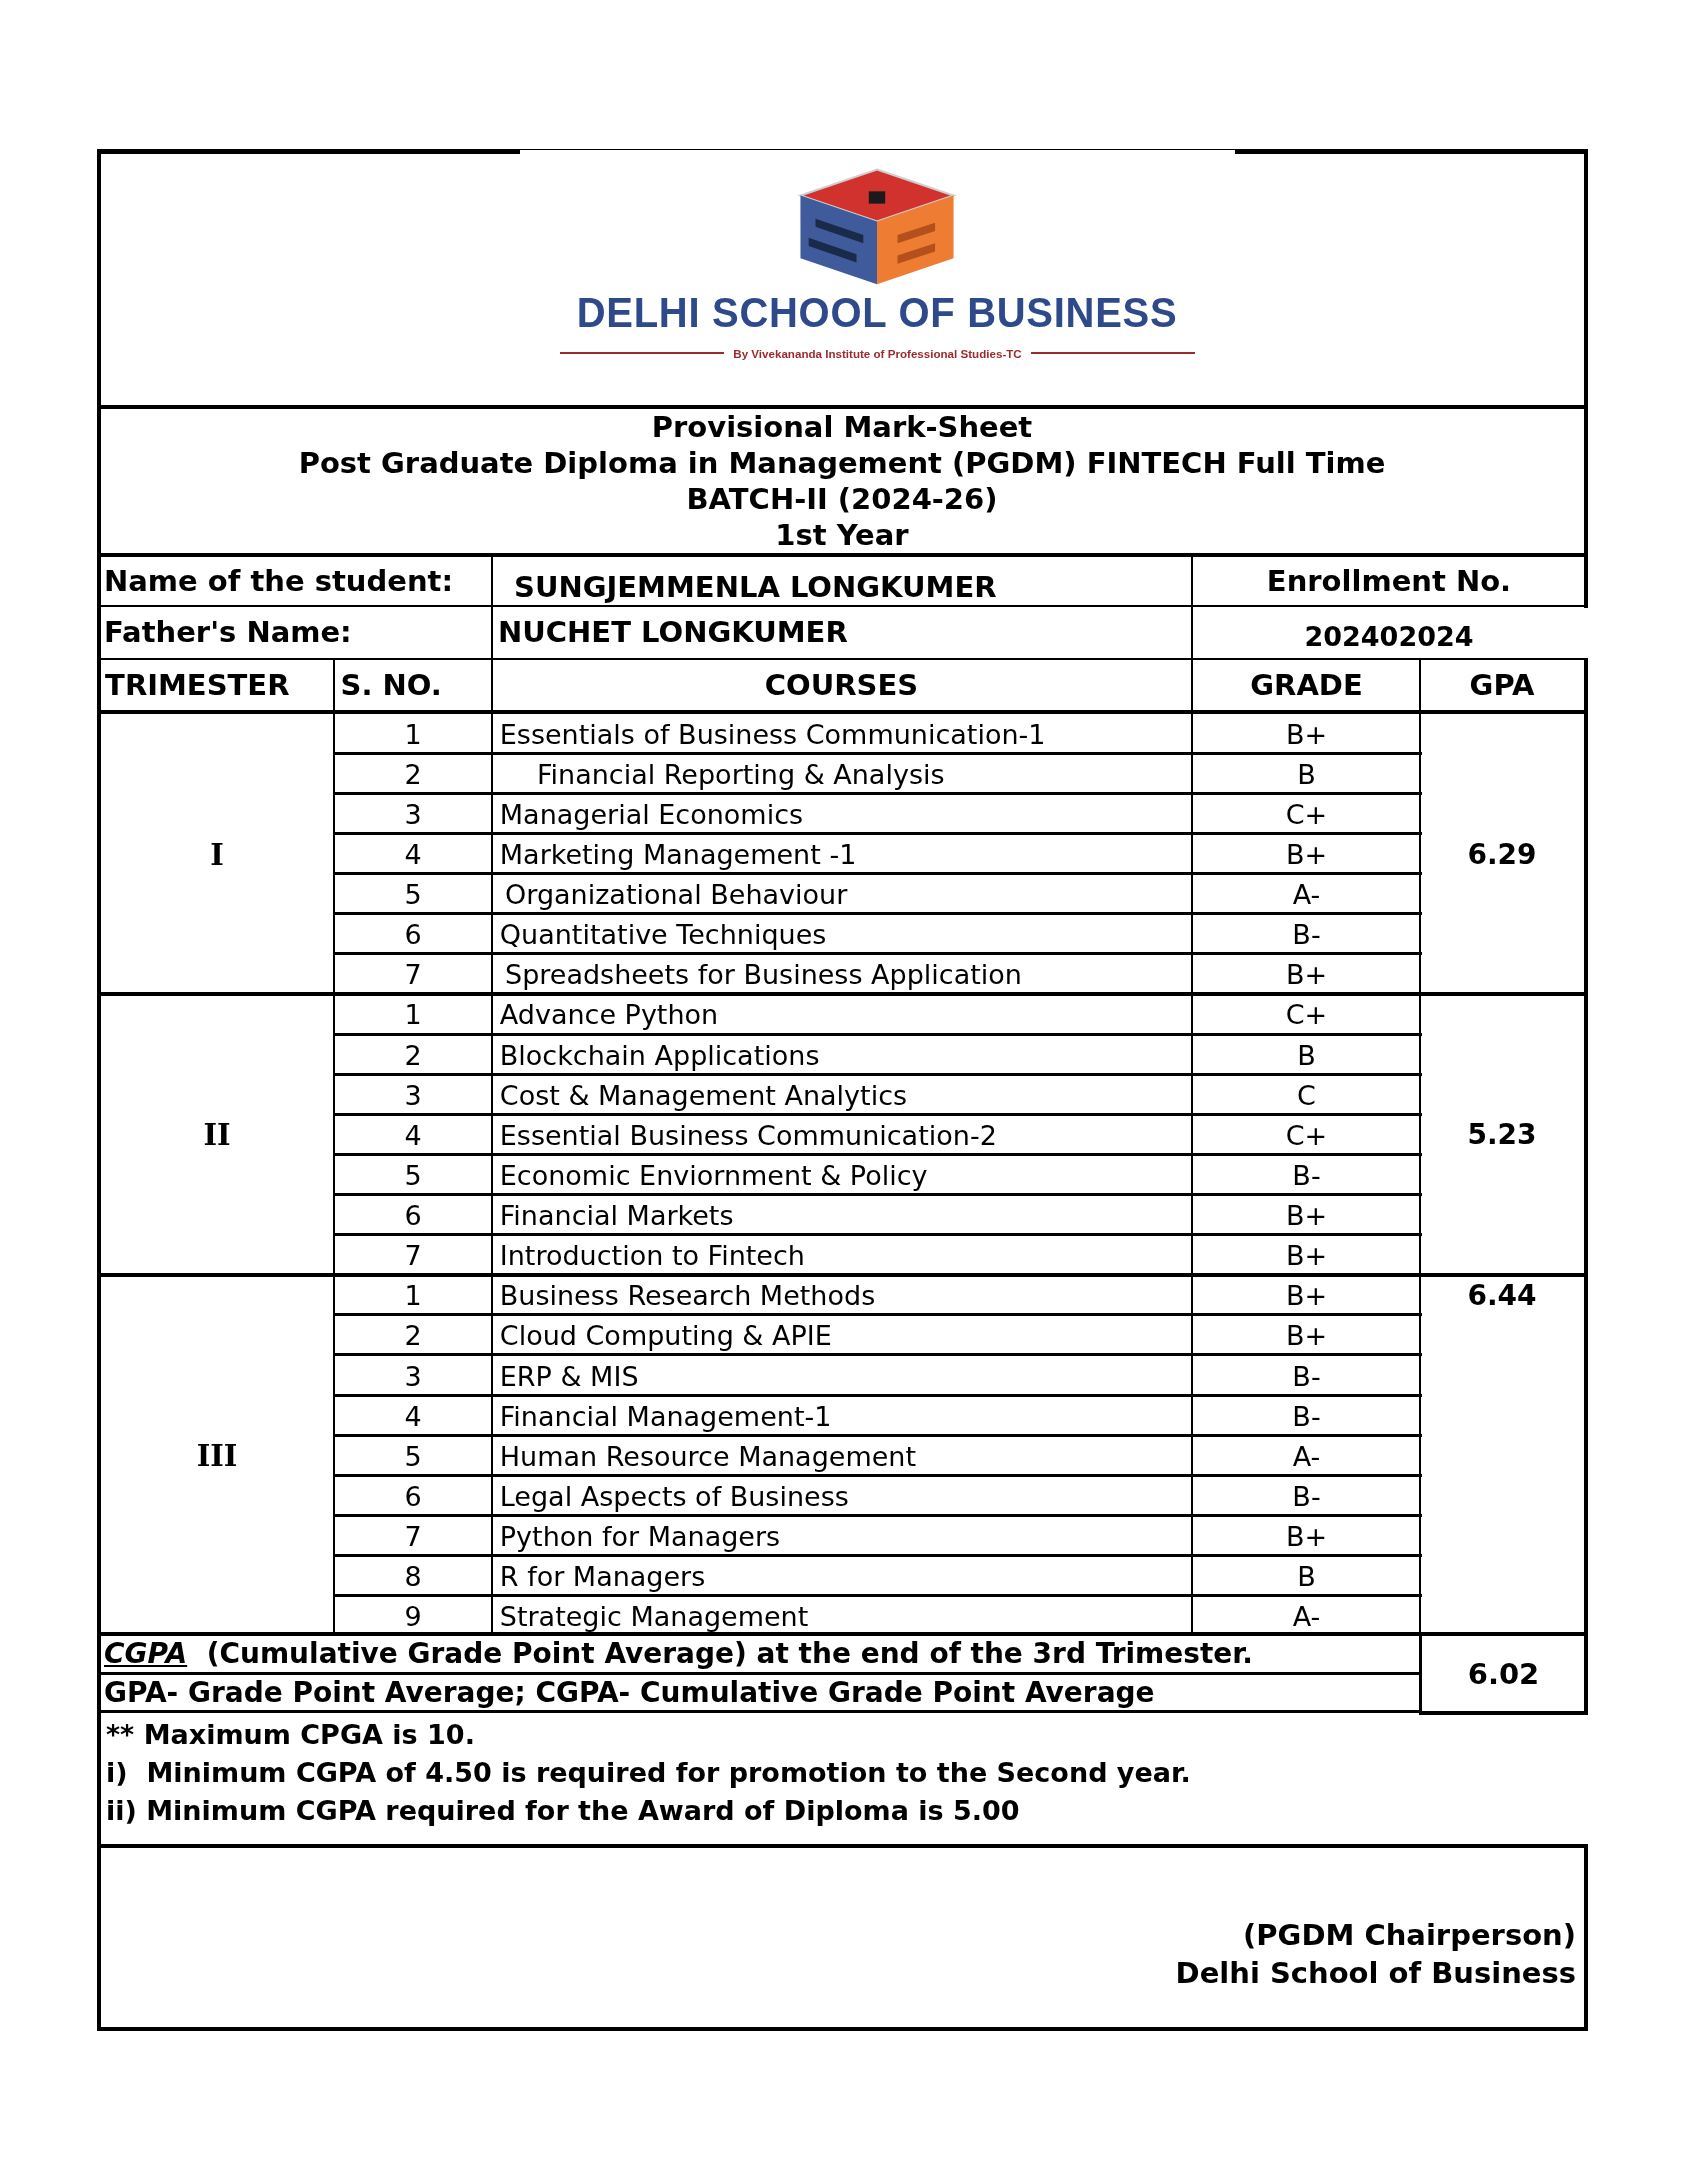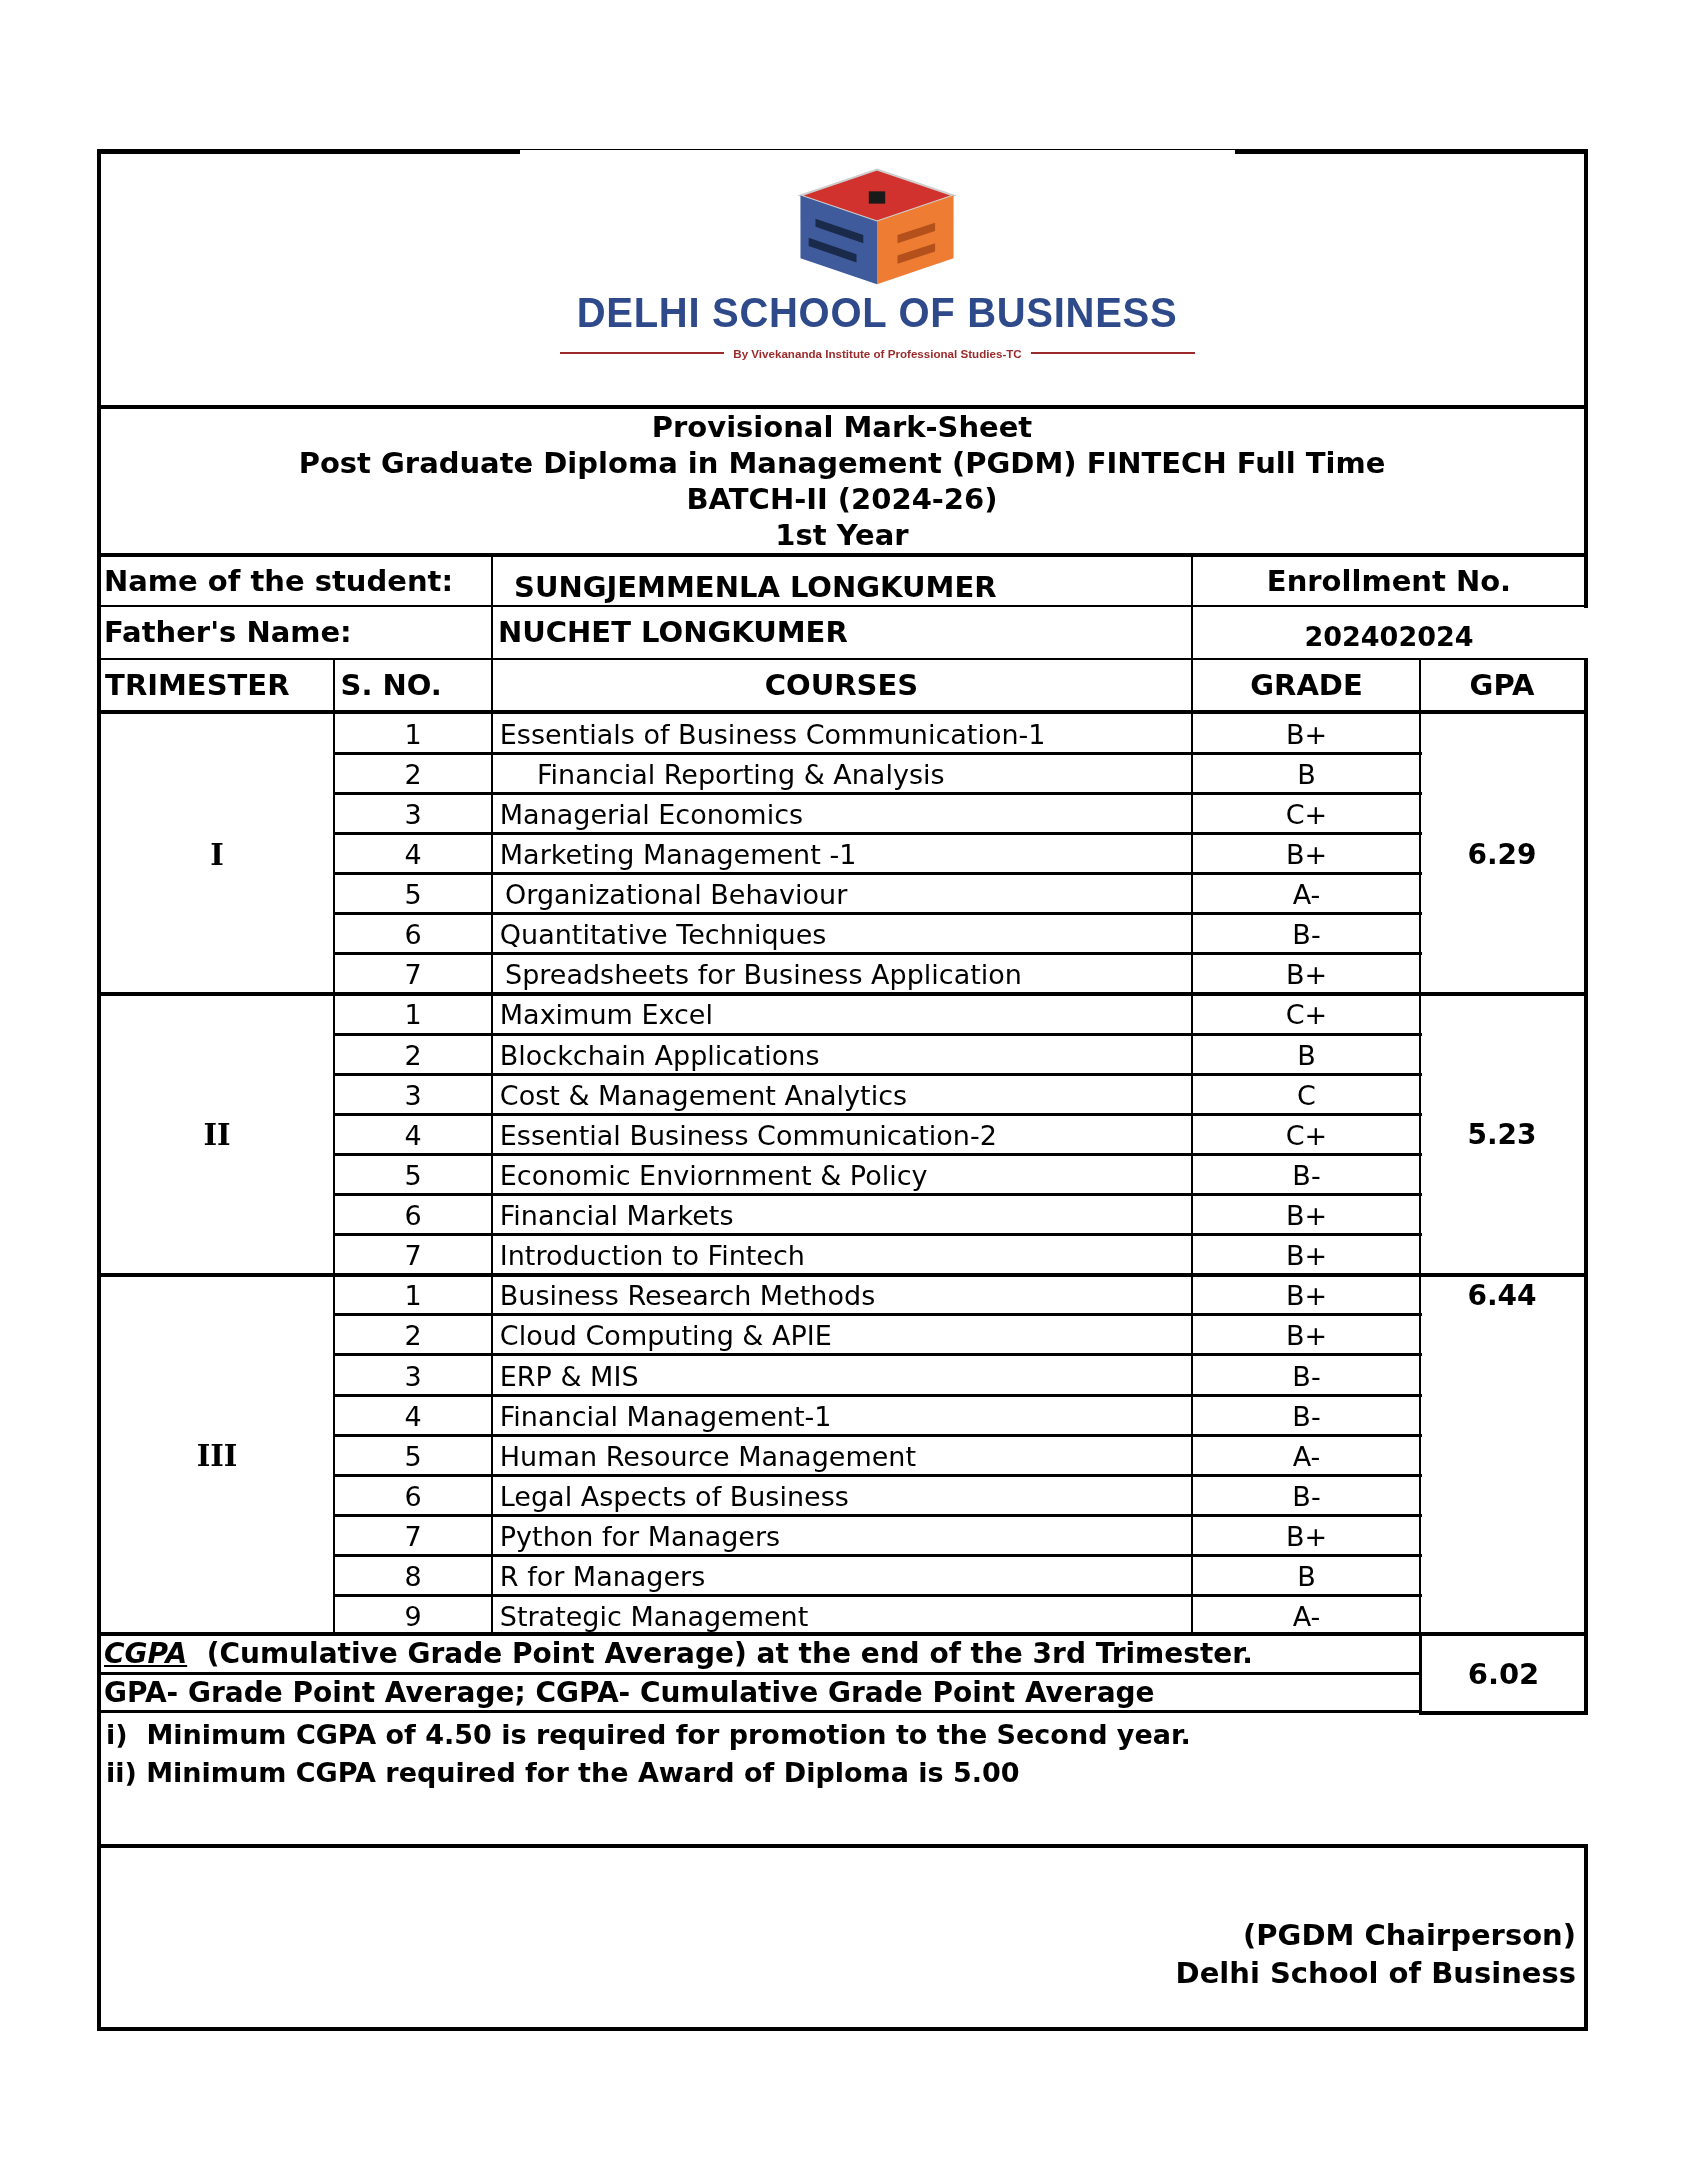--- a/index.html
+++ b/index.html
@@ -132,21 +132,21 @@
     <div>
       <div class="cell td center" style="left: 335px; top: 954px; width: 156px; height: 40px;">7</div>
       <div class="cell td left" style="left: 493px; top: 954px; width: 697px; height: 40px; padding-left: 12px;">Spreadsheets for Business Application</div>
       <div class="cell td center" style="left: 1193px; top: 954px; width: 227px; height: 40px;">B+</div>
     </div>
     <div class="hline" style="left: 97px; top: 992px; width: 1491px; height: 4.1px;"></div>
     <div class="cell center b" style="left: 101px; top: 994px; width: 232px; height: 281px; font-size: 29px; font-family: &quot;DejaVu Serif&quot;, serif;">II</div>
     <div class="cell center b" style="left: 1421px; top: 994px; width: 162px; height: 281px; font-size: 28px;">5.23</div>
     <div>
       <div class="cell td center" style="left: 335px; top: 994px; width: 156px; height: 40px;">1</div>
-      <div class="cell td left" style="left: 493px; top: 994px; width: 697px; height: 40px;">Maximum Excel</div>
+      <div class="cell td left" style="left: 493px; top: 994px; width: 697px; height: 40px;">Advance Python</div>
       <div class="cell td center" style="left: 1193px; top: 994px; width: 227px; height: 40px;">C+</div>
       <div class="hline" style="left: 334px; top: 1033px; width: 1088px; height: 2.7px;"></div>
     </div>
     <div>
       <div class="cell td center" style="left: 335px; top: 1035px; width: 156px; height: 40px;">2</div>
       <div class="cell td left" style="left: 493px; top: 1035px; width: 697px; height: 40px;">Blockchain Applications</div>
       <div class="cell td center" style="left: 1193px; top: 1035px; width: 227px; height: 40px;">B</div>
       <div class="hline" style="left: 334px; top: 1073px; width: 1088px; height: 2.7px;"></div>
     </div>
     <div>
@@ -243,20 +243,21 @@
 </div>
 <div class="hline" style="left:97px; top:1672px; width:1324px; height:2.7px;"></div>
 <div class="cell" style="left:104px; top:1674px; width:1313px; height:37px; font-weight:bold; font-size:28px;">GPA- Grade Point Average; CGPA- Cumulative Grade Point Average</div>
 <div class="hline" style="left:97px; top:1710px; width:1324px; height:2.7px;"></div>
 
 <div class="vline" style="left:1419px; top:1634px; width:3.4px; height:81px;"></div>
 <div class="hline" style="left:1419px; top:1711px; width:169px; height:4.1px;"></div>
 <div class="cell center" style="left:1423px; top:1636px; width:161px; height:75px; font-weight:bold; font-size:29px;">6.02</div>
 
 <div class="abs notes" style="left:106px; top:1716px; width:1433px;">
+  <div style="white-space:pre;">** Maximum CPGA is 10.</div>
   <div style="white-space:pre;">i)  Minimum CGPA of 4.50 is required for promotion to the Second year.</div>
   <div style="white-space:pre;">ii) Minimum CGPA required for the Award of Diploma is 5.00</div>
 </div>
 
 <div class="hline" style="left:97px; top:1844px; width:1491px; height:4.1px;"></div>
 <div class="vline" style="left:1584px; top:1844px; width:4.1px; height:186px;"></div>
 <div class="hline" style="left:97px; top:2027px; width:1491px; height:4.1px;"></div>
 <div class="abs sig" style="left:819px; top:1916px; width:757px;">
   <div>(PGDM Chairperson)</div>
   <div>Delhi School of Business</div>

